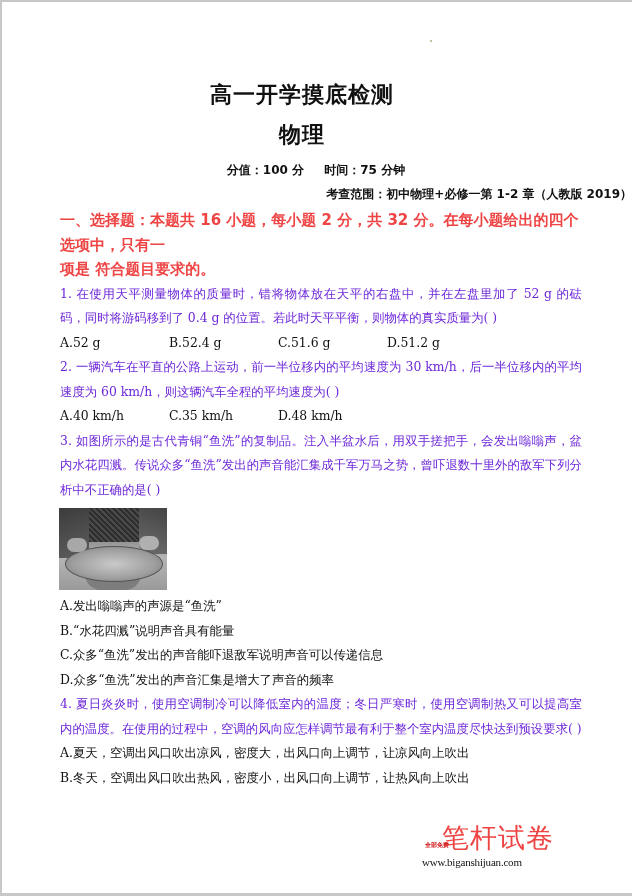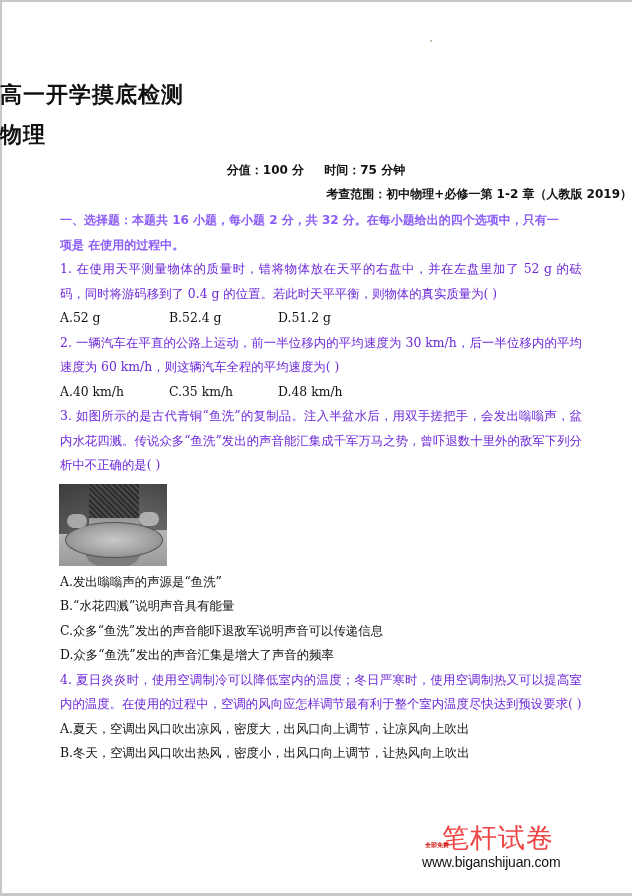--- a/index.html
+++ b/index.html
@@ -23,20 +23,21 @@
     }
     .frame-bottom {
       position: absolute; left: 0; bottom: 0; width: 632px; height: 3px; background: #c8c8c8;
     }
     .speck {
       position: absolute; left: 430px; top: 40px; width: 2px; height: 2px; background: #c9c2a8;
     }
     .title {
       position: absolute;
       left: 0; width: 604px;
+      text-align: center;
       font-family: "DejaVu Sans", "Liberation Sans", sans-serif;
       font-weight: bold;
       color: #111;
     }
     .title-main { top: 80px; font-size: 22px; letter-spacing: 1px; }
     .title-sub { top: 120px; font-size: 22px; letter-spacing: 1px; }
     .meta {
       position: absolute; left: 0; width: 632px; text-align: center;
       font-family: "DejaVu Sans", "Liberation Sans", sans-serif;
       font-weight: bold; font-size: 12px; color: #111;
@@ -48,22 +49,22 @@
       position: absolute;
       left: 60px;
       top: 208px;
       width: 522px;
       font-size: 12.4px;
       line-height: 24.5px;
     }
     .section-heading {
       font-family: "DejaVu Sans", "Liberation Sans", sans-serif;
       font-weight: bold;
-      font-size: 12px;
-      color: #8b5cf6;
+      font-size: 15px;
+      color: #ef4444;
     }
     .qtext {
       color: #6d28d9;
       text-align: justify;
     }
     .options-row {
       display: flex;
       height: 24.5px;
     }
     .options-row .opt {
@@ -124,22 +125,22 @@
       font-size: 27px; font-weight: normal; color: #ef4444; letter-spacing: 1px;
       line-height: 32px;
     }
     .wm-free {
       position: absolute; left: 3px; top: 19px;
       font-family: "DejaVu Sans", "Liberation Sans", sans-serif;
       font-size: 6px; color: #d42020; font-weight: bold; line-height: 8px;
     }
     .wm-url {
       position: absolute; left: 0; top: 32px;
-      font-family: Liberation Sans, sans-serif;
-      font-size: 14px; color: #111; letter-spacing: -0.2px;
+      font-family: Liberation Serif, serif;
+      font-size: 11px; color: #111; letter-spacing: -0.2px;
       line-height: 16px;
     }
   </style>
 </head>
 <body>
 
 <div class="frame-top"></div>
 <div class="frame-left"></div>
 <div class="frame-bottom"></div>
 <div class="speck"></div>
@@ -149,28 +150,29 @@
 
 <div class="meta meta-score">
   <span>分值：100 分</span>
   <span>时间：75 分钟</span>
 </div>
 <div class="meta meta-scope">考查范围：初中物理+必修一第 1-2 章（人教版 2019）</div>
 
 <div class="content">
   <div class="section-heading">
     <div>一、选择题：本题共 16 小题，每小题 2 分，共 32 分。在每小题给出的四个选项中，只有一</div>
-    <div>项是 在使用的过程中。</div>
+    <div>项是 符合题目要求的。</div>
   </div>
 
   <div>
     <div class="qtext">1. 在使用天平测量物体的质量时，错将物体放在天平的右盘中，并在左盘里加了 52 g 的砝码，同时将游码移到了 0.4 g 的位置。若此时天平平衡，则物体的真实质量为(   )</div>
     <div class="options-row">
       <span class="opt">A.52 g</span>
       <span class="opt">B.52.4 g</span>
+      <span class="opt">C.51.6 g</span>
       <span class="opt">D.51.2 g</span>
     </div>
   </div>
 
   <div>
     <div class="qtext">2. 一辆汽车在平直的公路上运动，前一半位移内的平均速度为 30 km/h，后一半位移内的平均速度为 60 km/h，则这辆汽车全程的平均速度为(   )</div>
     <div class="options-row">
       <span class="opt">A.40 km/h</span>
       <span class="opt">C.35 km/h</span>
       <span class="opt">D.48 km/h</span>

